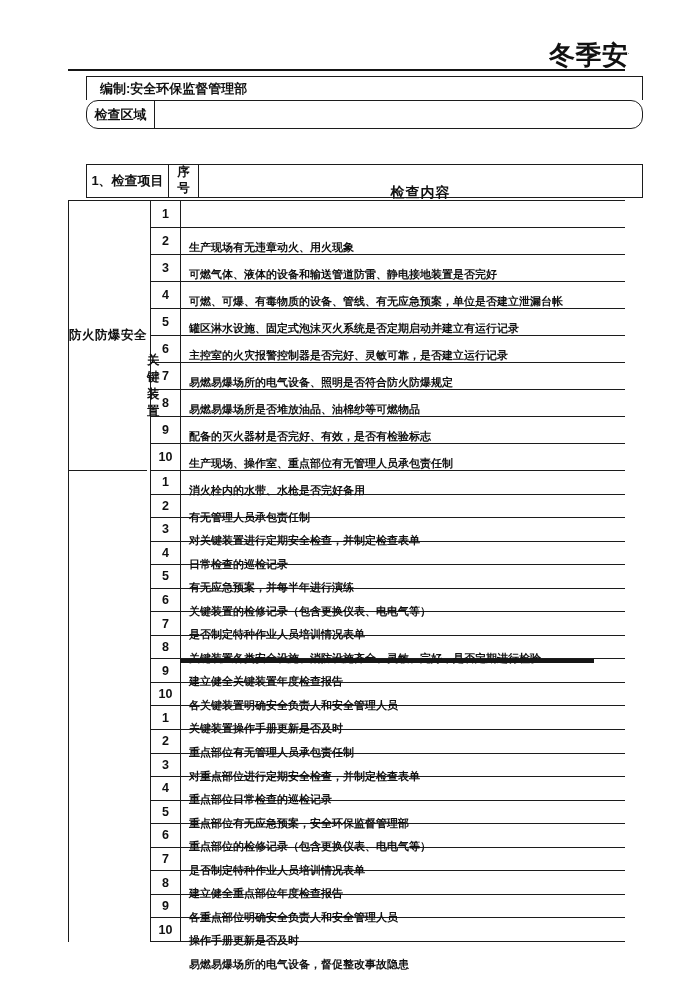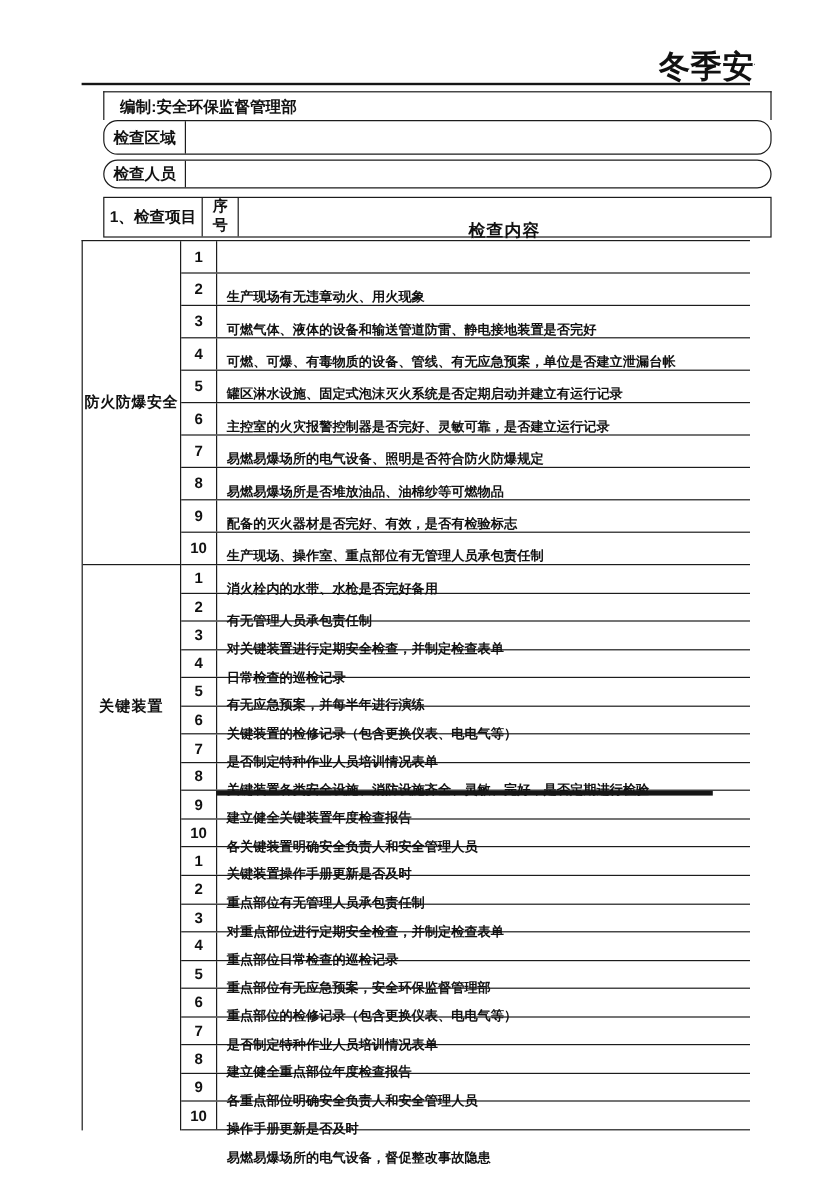--- a/index.html
+++ b/index.html
@@ -28,21 +28,21 @@
   .h-cell{box-sizing:border-box;display:flex;align-items:center;justify-content:center;}
   .h-cat{width:82px;border-right:1.5px solid #1c1c1c;font-size:13px;}
   .h-num{width:30px;border-right:1.5px solid #1c1c1c;font-size:12.5px;text-align:center;}
   .h-num span{display:inline-block;width:1.15em;word-break:break-all;line-height:1.25;}
   .h-content{flex:1;font-size:14px;letter-spacing:1px;margin-top:24px;}
 
   .main-table{
     position:absolute;left:68px;top:200px;width:557px;box-sizing:border-box;
     border-left:1.5px solid #1c1c1c;border-top:1.5px solid #1c1c1c;display:flex;background:#fff;
   }
-  .cat-col{width:82px;border-right:1.5px solid #1c1c1c;box-sizing:border-box;display:flex;flex-direction:column;}
+  .cat-col{width:82px;border-right:1.5px solid #1c1c1c;box-sizing:border-box;display:flex;flex-direction:row;}
   .cat-a{height:270px;box-sizing:border-box;border-bottom:1.5px solid #1c1c1c;
     display:flex;align-items:center;justify-content:center;font-size:12.5px;letter-spacing:0.5px;}
   .cat-b{flex:1;position:relative;}
   .cat-b span{position:absolute;top:25%;left:0;right:0;transform:translateY(-50%);
     text-align:center;font-size:12.5px;letter-spacing:1px;}
   .rows-col{flex:1;display:flex;flex-direction:column;}
   .row{display:flex;box-sizing:border-box;border-bottom:1.5px solid #1c1c1c;height:23.55px;}
   .row.sec-a{height:27px;}
   .cell{box-sizing:border-box;}
   .row .num{width:30px;border-right:1.5px solid #1c1c1c;display:flex;align-items:center;
@@ -66,24 +66,20 @@
 
   <div class="box compiled">
     <span>编制:安全环保监督管理部</span>
   </div>
 
   <div class="box meta-row area-row">
     <div class="meta-label">检查区域</div>
     <div class="meta-value"></div>
   </div>
 
-  <div class="box meta-row person-row">
-    <div class="meta-label">检查人员</div>
-    <div class="meta-value"></div>
-  </div>
 
   <div class="box header-row">
     <div class="h-cell h-cat">1、检查项目</div>
     <div class="h-cell h-num">
       <span>序号</span>
     </div>
     <div class="h-cell h-content">检查内容</div>
   </div>
 
   <div class="main-table">

